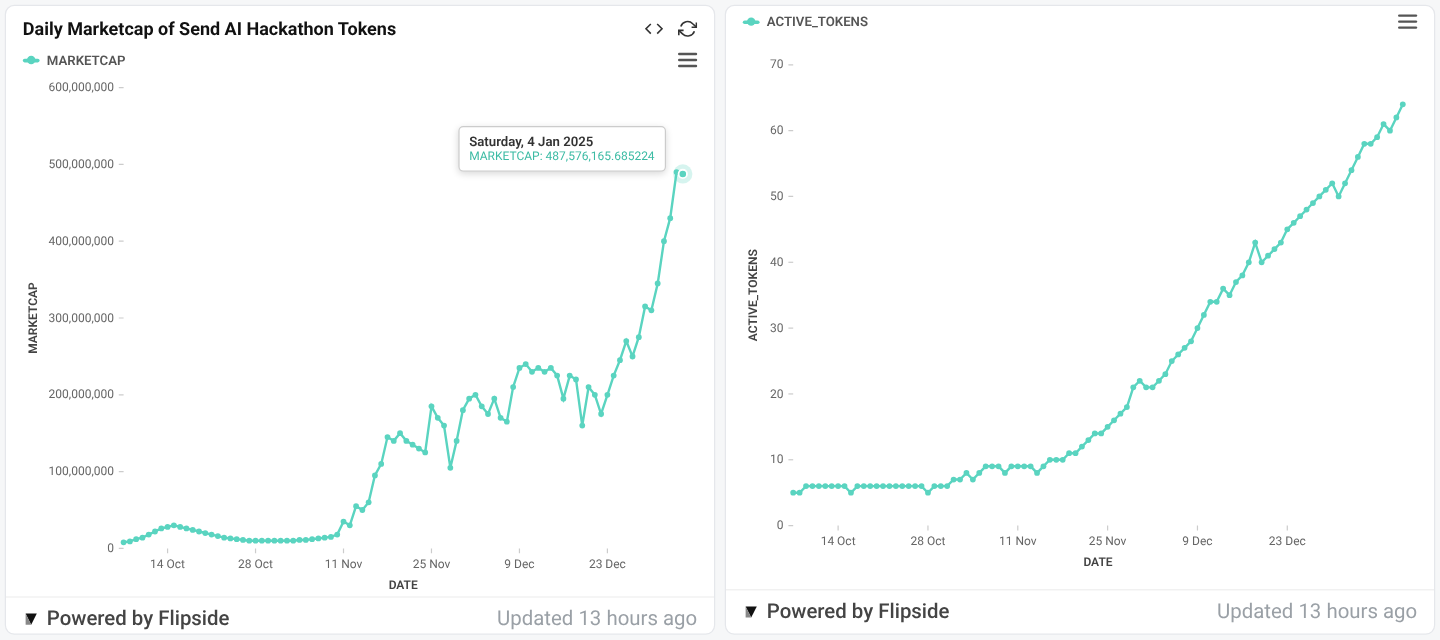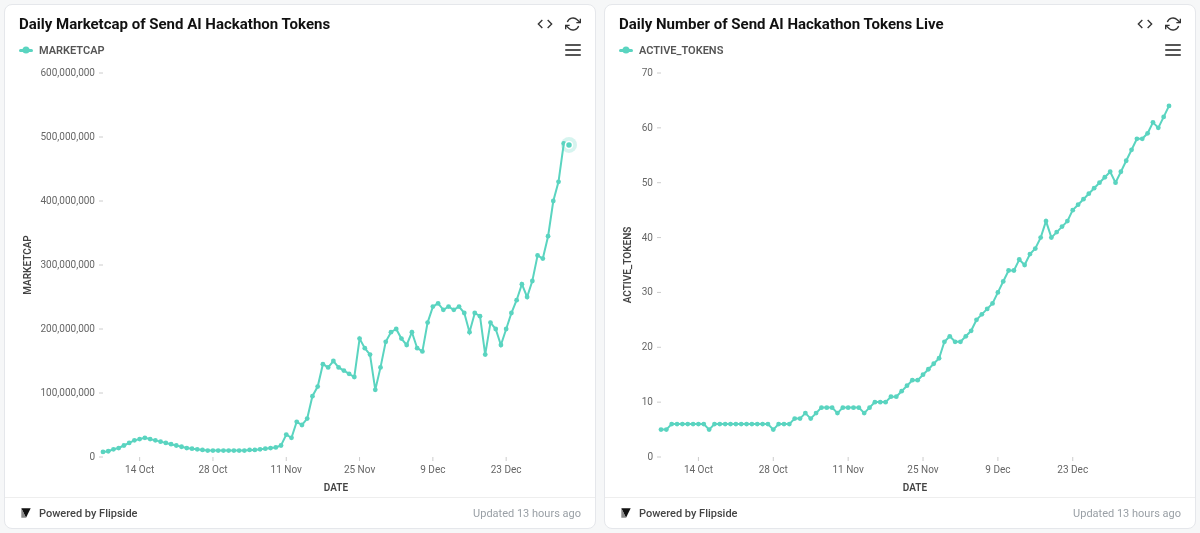--- a/index.html
+++ b/index.html
@@ -91,21 +91,21 @@
   .tooltip .tt-val { color: #3cbba4; font-size: 10px; }
   .highlight-halo {
     fill: rgba(90,212,192,0.25);
   }
   .panel-footer {
     display: flex;
     align-items: center;
     justify-content: space-between;
     border-top: 1px solid #eee;
     padding: 8px 14px;
-    font-size: 11px;
+    font-size: 17px;
     color: #444;
   }
   .footer-left { display: flex; align-items: center; gap: 6px; font-weight: 500;}
   .footer-right { color: #9aa0a6; text-align: right; }
   .flipside-logo {
     width: 14px; height: 14px; 
   }
 </style>
 </head>
 <body>
@@ -257,52 +257,40 @@
         <circle cx="520.5842696629213" cy="192.39999999999998" r="2.4" class="series-dot"></circle>
         <circle cx="525.8202247191011" cy="195.59999999999997" r="2.4" class="series-dot"></circle>
         <circle cx="531.056179775281" cy="173.20000000000002" r="2.4" class="series-dot"></circle>
         <circle cx="536.2921348314608" cy="138" r="2.4" class="series-dot"></circle>
         <circle cx="541.5280898876404" cy="118.8" r="2.4" class="series-dot"></circle>
         <circle cx="546.7640449438202" cy="80.4" r="2.4" class="series-dot"></circle>
         <circle cx="552" cy="81.95125396145666" r="2.4" class="series-dot"></circle>
         <circle cx="552" cy="81.95125396145666" r="8" class="highlight-halo"></circle>
         <circle cx="552" cy="81.95125396145666" r="3.5" fill="#5ad4c0" stroke="#fff" stroke-width="1.5"></circle>
       </svg>
+    <div class="tooltip" id="tooltip-marketcap" style="left: 377px; top: 45.9513px;">
+      <div class="tt-date">Saturday, 4 Jan 2025</div>
+      <div class="tt-val">
+        <span>MARKETCAP</span>: <span>487,576,165.685224</span>
+      </div>
+    </div>
   </div>
   <div class="panel-footer">
     <div class="footer-left">
       <svg class="flipside-logo" viewBox="0 0 24 24">
           <path fill="#111" d="M4 4 L20 4 L12 20 Z"></path>
           <path fill="#888" d="M4 4 L12 20 L4 20 Z"></path>
         </svg>
       <span>Powered by Flipside</span>
     </div>
     <div class="footer-right">Updated 13 hours ago</div>
   </div>
 </div>
 
 <div class="panel">
-  <div class="panel-header">
-    <div class="panel-title">Daily Number of Send AI Hackathon Tokens Live</div>
-    <div class="panel-actions">
-      <span class="icon-btn">
-        <svg viewBox="0 0 24 24" width="16" height="16" fill="none" stroke="currentColor" stroke-width="2">
-            <polyline points="16 18 22 12 16 6"></polyline>
-            <polyline points="8 6 2 12 8 18"></polyline>
-          </svg>
-      </span>
-      <span class="icon-btn">
-        <svg viewBox="0 0 24 24" width="16" height="16" fill="none" stroke="currentColor" stroke-width="2">
-            <polyline points="23 4 23 10 17 10"></polyline>
-            <polyline points="1 20 1 14 7 14"></polyline>
-            <path d="M3.51 9a9 9 0 0 1 14.85-3.36L23 10M1 14l4.64 4.36A9 9 0 0 0 20.49 15"></path>
-          </svg>
-      </span>
-    </div>
-  </div>
   <div class="legend-row">
     <div class="legend">
       <span class="legend-swatch"></span>
       <span>ACTIVE_TOKENS</span>
     </div>
     <div class="hamburger">
         <div></div>
         <div></div>
         <div></div>
       </div>

